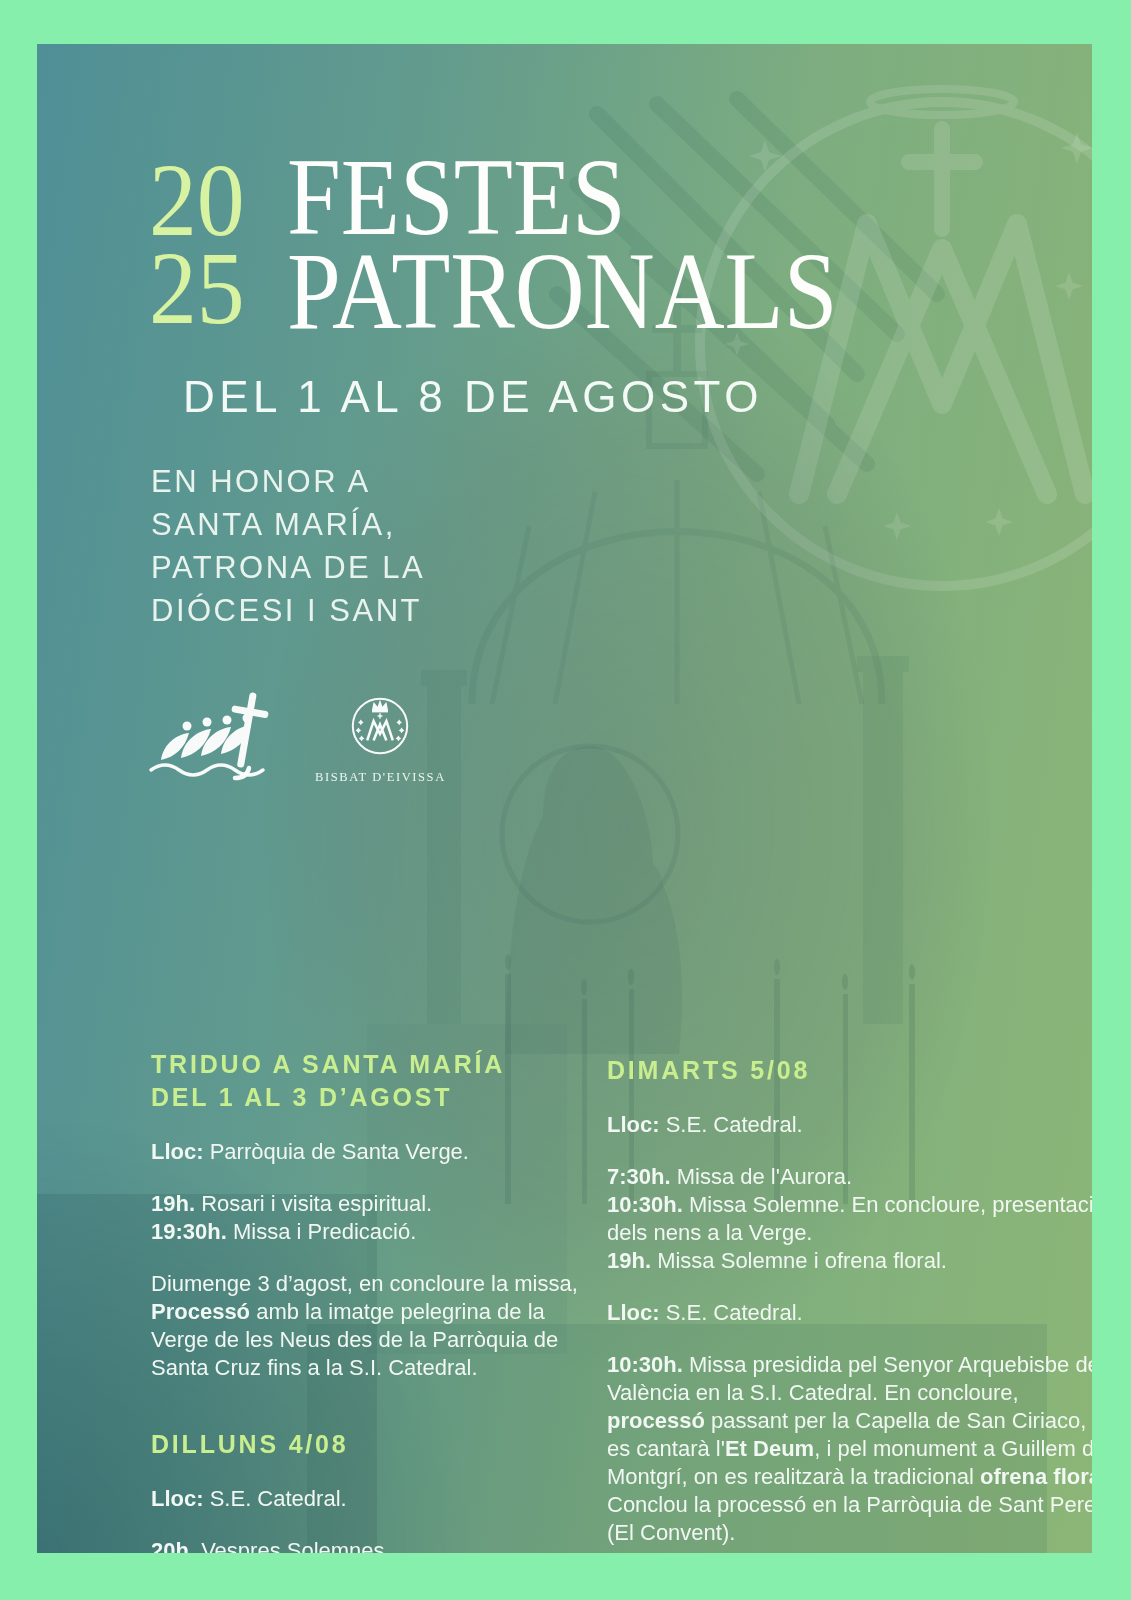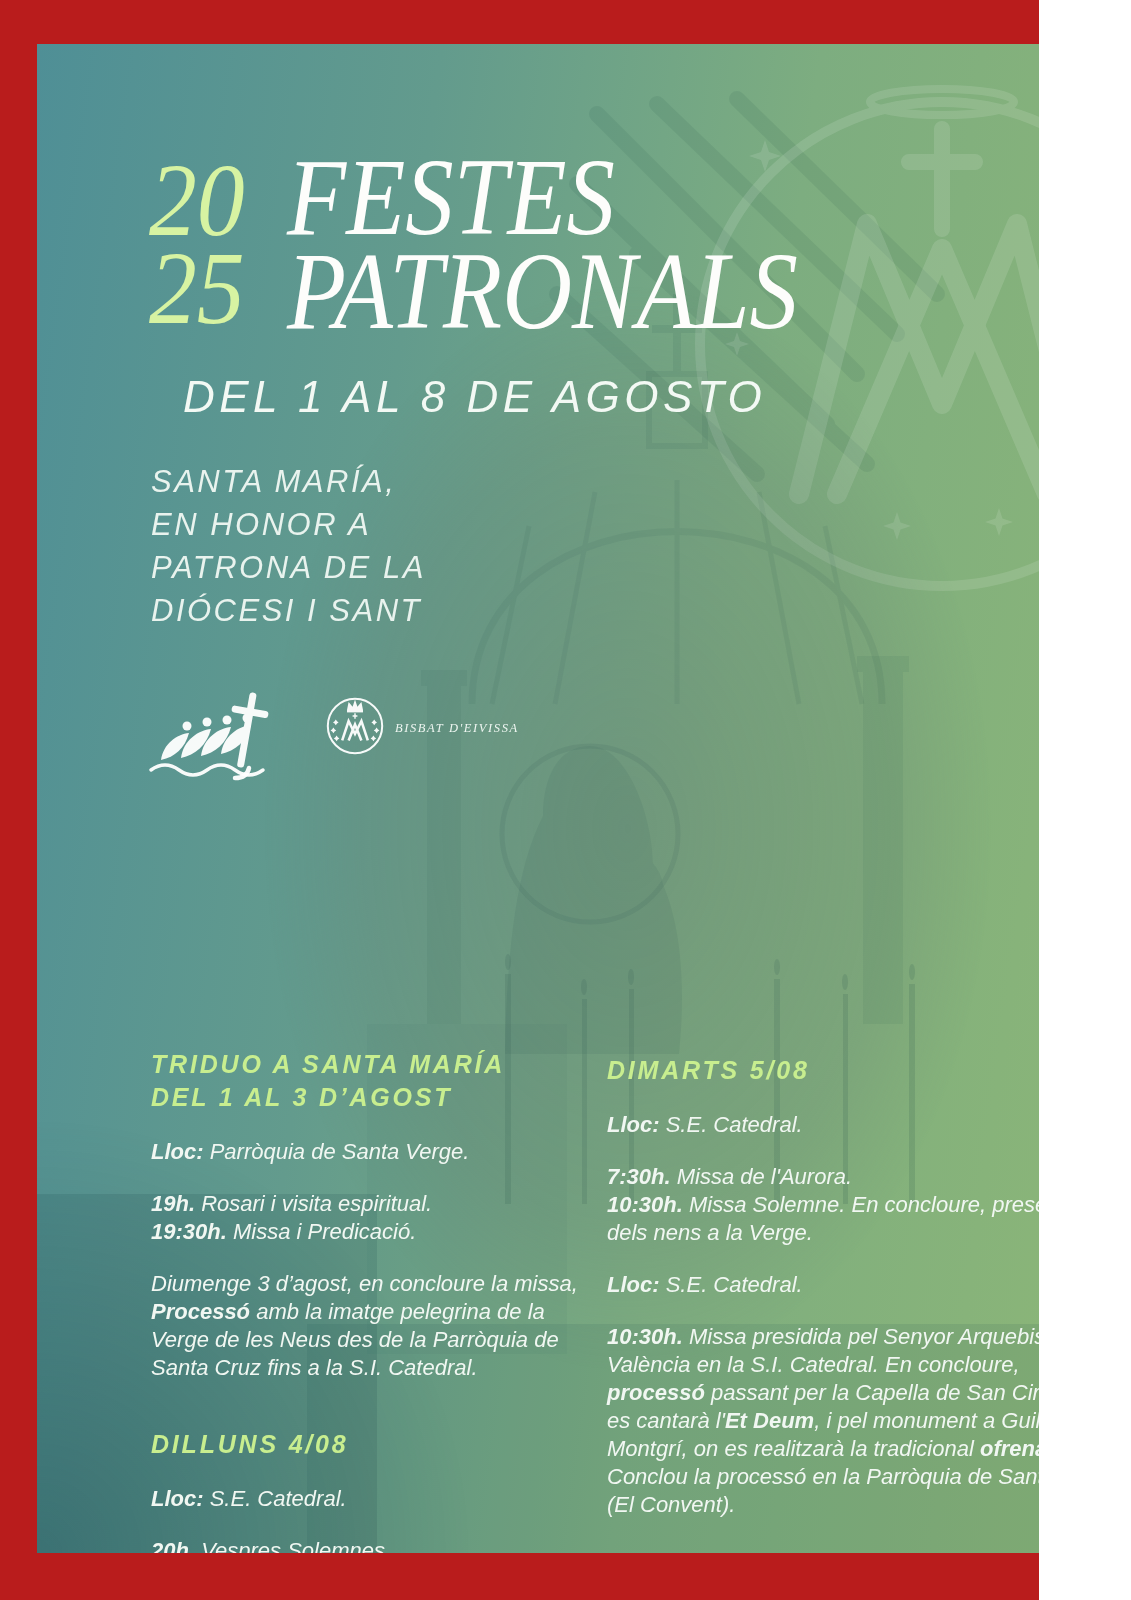--- a/index.html
+++ b/index.html
@@ -1,38 +1,38 @@
 <!DOCTYPE html>
 <html style="--poster_teal: #4f8f96; --poster_green: #8cb677; --accent: #c8ee8f; --year: #d7f3a2; --title_white: #fdfdfb; --body_white: #f1f7f2;"><head>
 <meta charset="utf-8">
 <style>
   html,body{margin:0;padding:0;background:#ffffff;}
-  .page{position:relative;width:1039px;height:1600px;background:#b91c1c;overflow:hidden;
-        font-family:"Liberation Sans",sans-serif;font-style:italic;}
+  .page{position:relative;width:1131px;height:1600px;background:#86efac;overflow:hidden;
+        font-family:"Liberation Sans",sans-serif;}
   .poster{position:absolute;left:37px;top:44px;width:1055px;height:1509px;overflow:hidden;
           background:linear-gradient(98deg,var(--poster_teal,#4f8f96) 0%,#639b8d 32%,#7dad80 62%,var(--poster_green,#8cb677) 100%);}
   .photo-tint{position:absolute;inset:0;pointer-events:none;
           background:radial-gradient(ellipse 46% 48% at 56% 52%, rgba(96,118,112,0.34) 0%, rgba(96,118,112,0.18) 55%, rgba(96,118,112,0) 75%);}
   .corner-shade{position:absolute;inset:0;pointer-events:none;
           background:radial-gradient(circle 620px at 0% 100%, rgba(13,61,72,0.30) 0%, rgba(13,61,72,0) 70%);}
   .bg-art,.watermark{position:absolute;left:0;top:0;pointer-events:none;}
 
   .year{position:absolute;left:112px;top:112px;color:var(--year,#d7f3a2);
         font-family:"Liberation Serif",serif;font-size:104px;line-height:88px;
         transform:scaleX(0.92);transform-origin:left top;}
   .title{position:absolute;left:250px;top:106px;color:var(--title_white,#fdfdfb);
         font-family:"Liberation Serif",serif;font-size:110px;line-height:94px;font-weight:400;
         transform:scaleX(0.88);transform-origin:left top;white-space:nowrap;}
   .subtitle{position:absolute;left:114px;top:328px;color:#f3f9f4;font-size:44px;
         letter-spacing:4.5px;white-space:nowrap;font-weight:400;margin-left:32px;}
   .honor{position:absolute;left:114px;top:416px;color:#e9f3ee;font-size:31px;
         line-height:43px;letter-spacing:2.5px;}
 
   .logos{position:absolute;left:106px;top:642px;display:flex;align-items:flex-start;gap:22px;}
-  .bisbat{display:flex;flex-direction:row;align-items:center;}
+  .bisbat{display:flex;flex-direction:column;align-items:center;}
   .bisbat-label{margin-top:4px;color:#eef6f1;font-family:"Liberation Serif",serif;
         font-size:12.5px;letter-spacing:1.6px;white-space:nowrap;}
 
   .col{position:absolute;color:var(--body_white,#f1f7f2);font-size:22px;line-height:28px;margin-top:20px;}
   .col-left{left:114px;top:984px;width:432px;}
   .col-right{left:570px;top:990px;width:512px;}
   .evt-heading{color:var(--accent,#c8ee8f);font-weight:bold;font-size:25px;line-height:33px;
         letter-spacing:2.8px;}
   .lloc{margin-top:24px;}
   .times{margin-top:24px;}
@@ -130,22 +130,22 @@
     <div class="year">
       <div>20</div>
       <div>25</div>
     </div>
     <div class="title">
       <div>FESTES</div>
       <div>PATRONALS</div>
     </div>
     <div class="subtitle">DEL 1 AL 8 DE AGOSTO</div>
     <div class="honor">
+      <div>EN HONOR A</div>
       <div>SANTA MARÍA,</div>
-      <div>EN HONOR A</div>
       <div>PATRONA DE LA</div>
       <div>DIÓCESI I SANT</div>
     </div>
 
     <div class="logos">
       <svg width="150" height="100" viewBox="0 0 150 100" aria-hidden="true">
         <g fill="#ffffff" opacity="0.95">
           <path d="M18,74 C20,58 34,48 46,47 C42,62 32,71 18,74 Z"></path>
           <path d="M38,72 C40,54 56,44 68,43 C64,59 52,69 38,72 Z"></path>
           <path d="M58,70 C60,52 76,42 88,41 C84,57 72,67 58,70 Z"></path>
@@ -209,20 +209,21 @@
     </div>
 
     <div class="col col-right">
       <div class="evt-heading">DIMARTS 5/08</div>
       <div class="lloc">
         <b>Lloc:</b><span> S.E. Catedral.</span>
       </div>
       <div class="times">
         <div><b>7:30h.</b><span> Missa de l'Aurora.</span></div>
         <div><b>10:30h.</b><span> Missa Solemne. En concloure, presentació dels nens a la Verge.</span></div>
+        <div><b>19h.</b><span> Missa Solemne i ofrena floral.</span></div>
       </div>
 
       <div class="lloc">
         <b>Lloc:</b><span> S.E. Catedral.</span>
       </div>
       <p class="note"><b>10:30h.</b><span> Missa presidida pel Senyor Arquebisbe de València en la S.I. Catedral. En concloure, </span><b>processó</b><span> passant per la Capella de San Ciriaco, on es cantarà l'</span><b>Et Deum</b><span>, i pel monument a Guillem de Montgrí, on es realitzarà la tradicional </span><b>ofrena floral</b><span>. Conclou la processó en la Parròquia de Sant Pere (El Convent).</span></p>
     </div>
 
   </div>
 </div>

